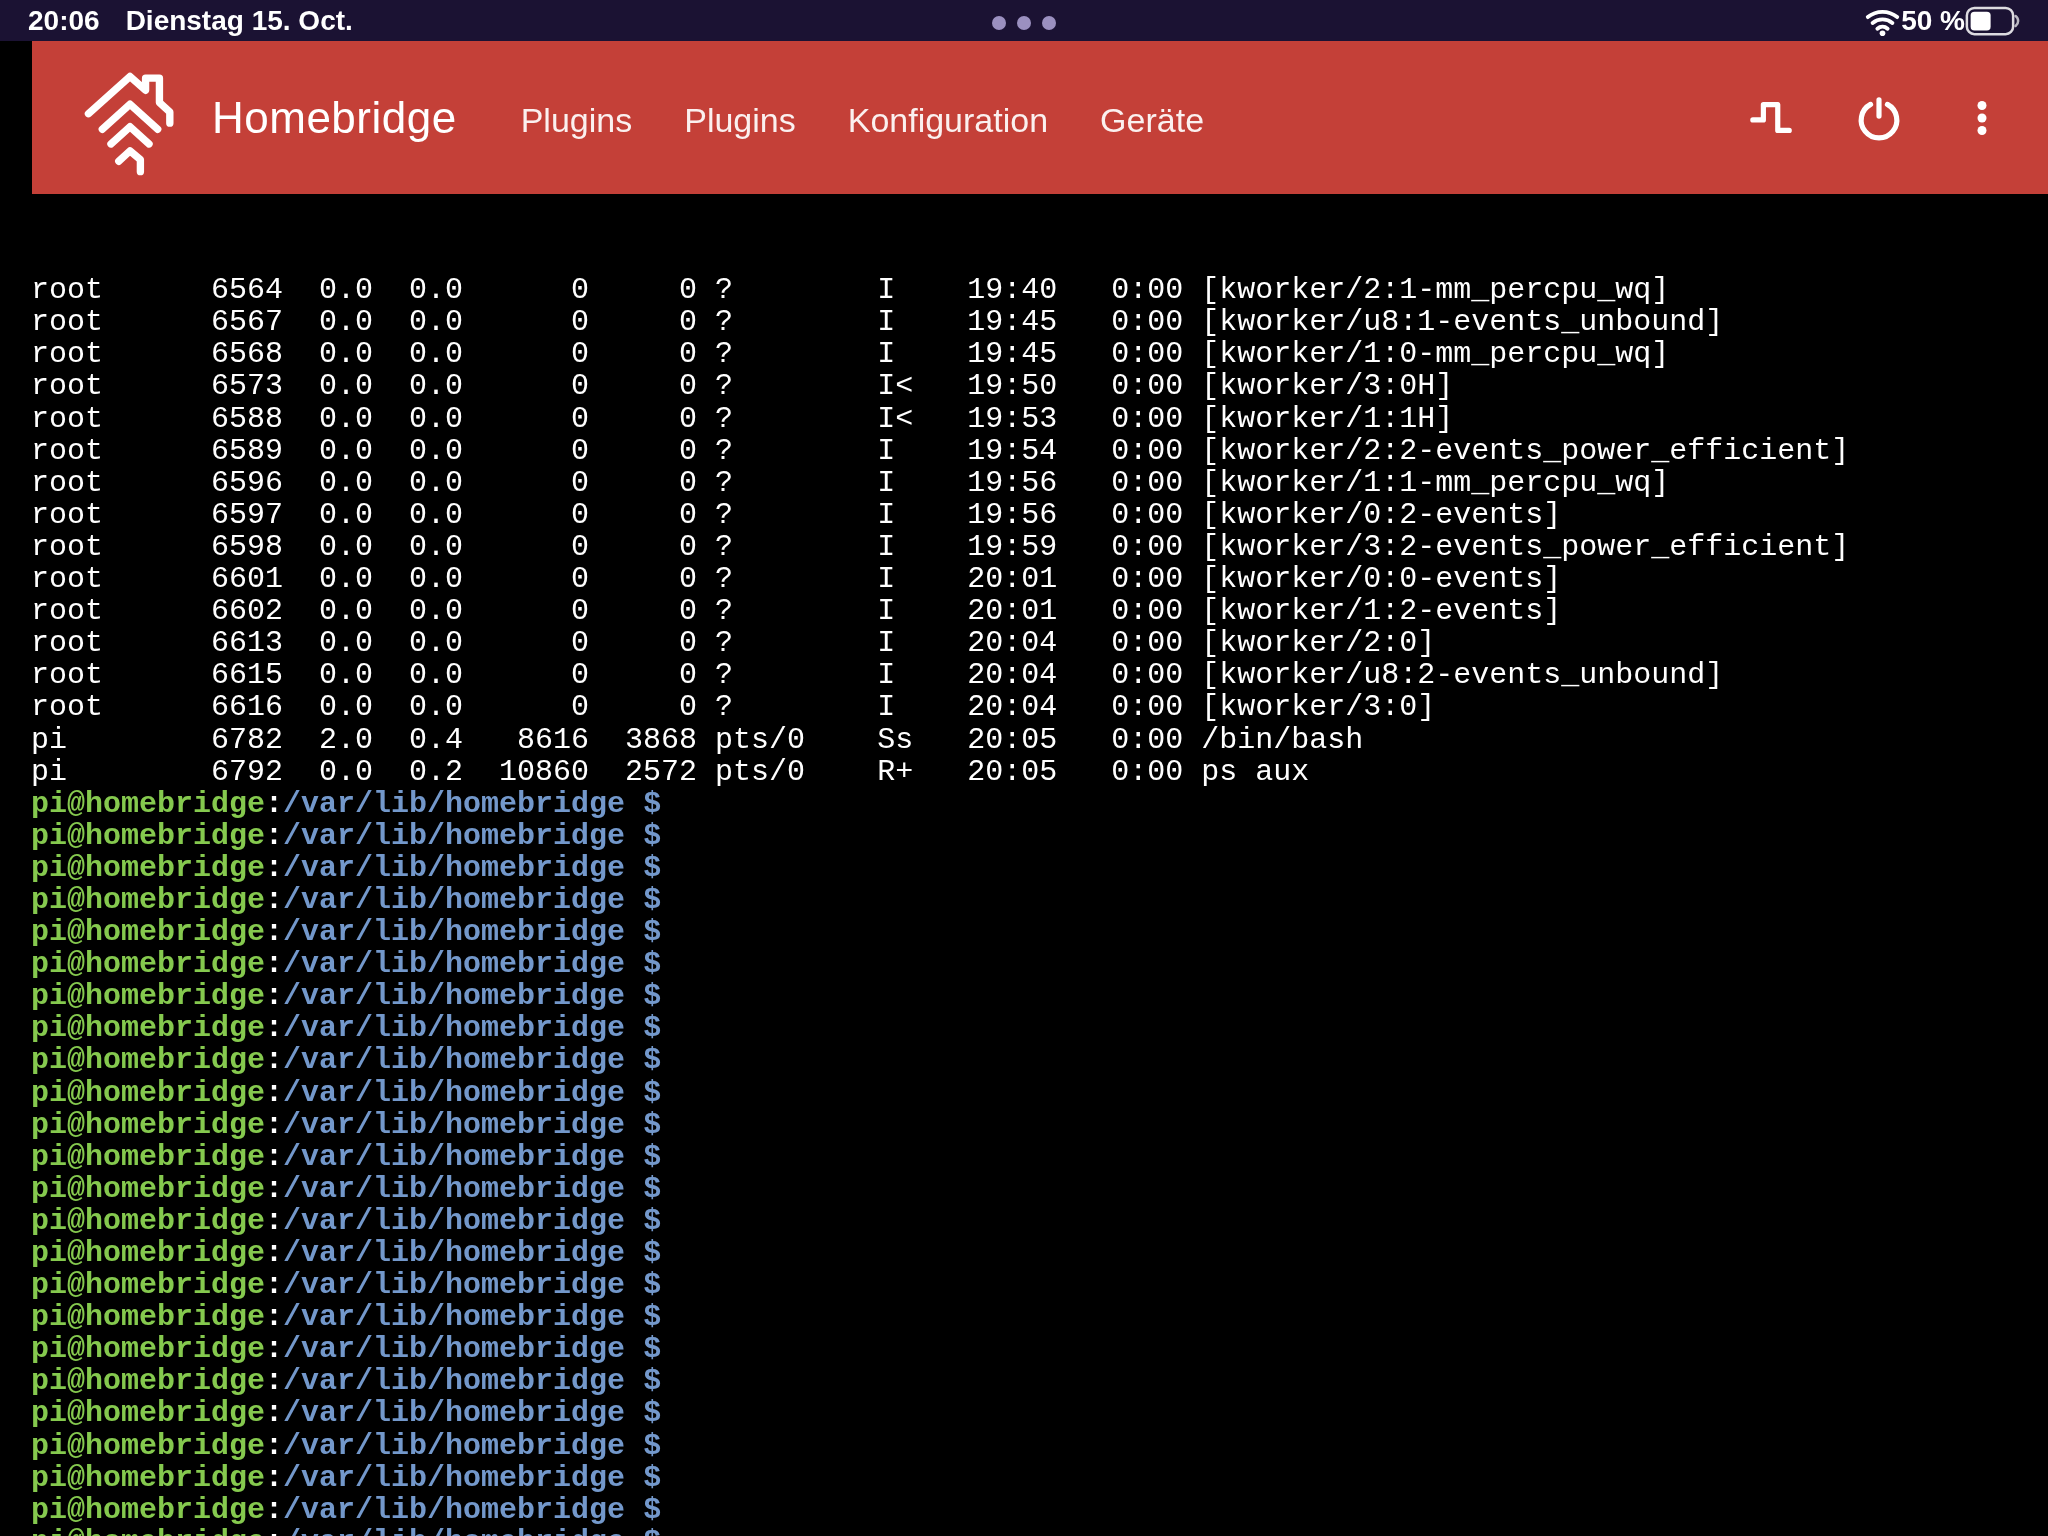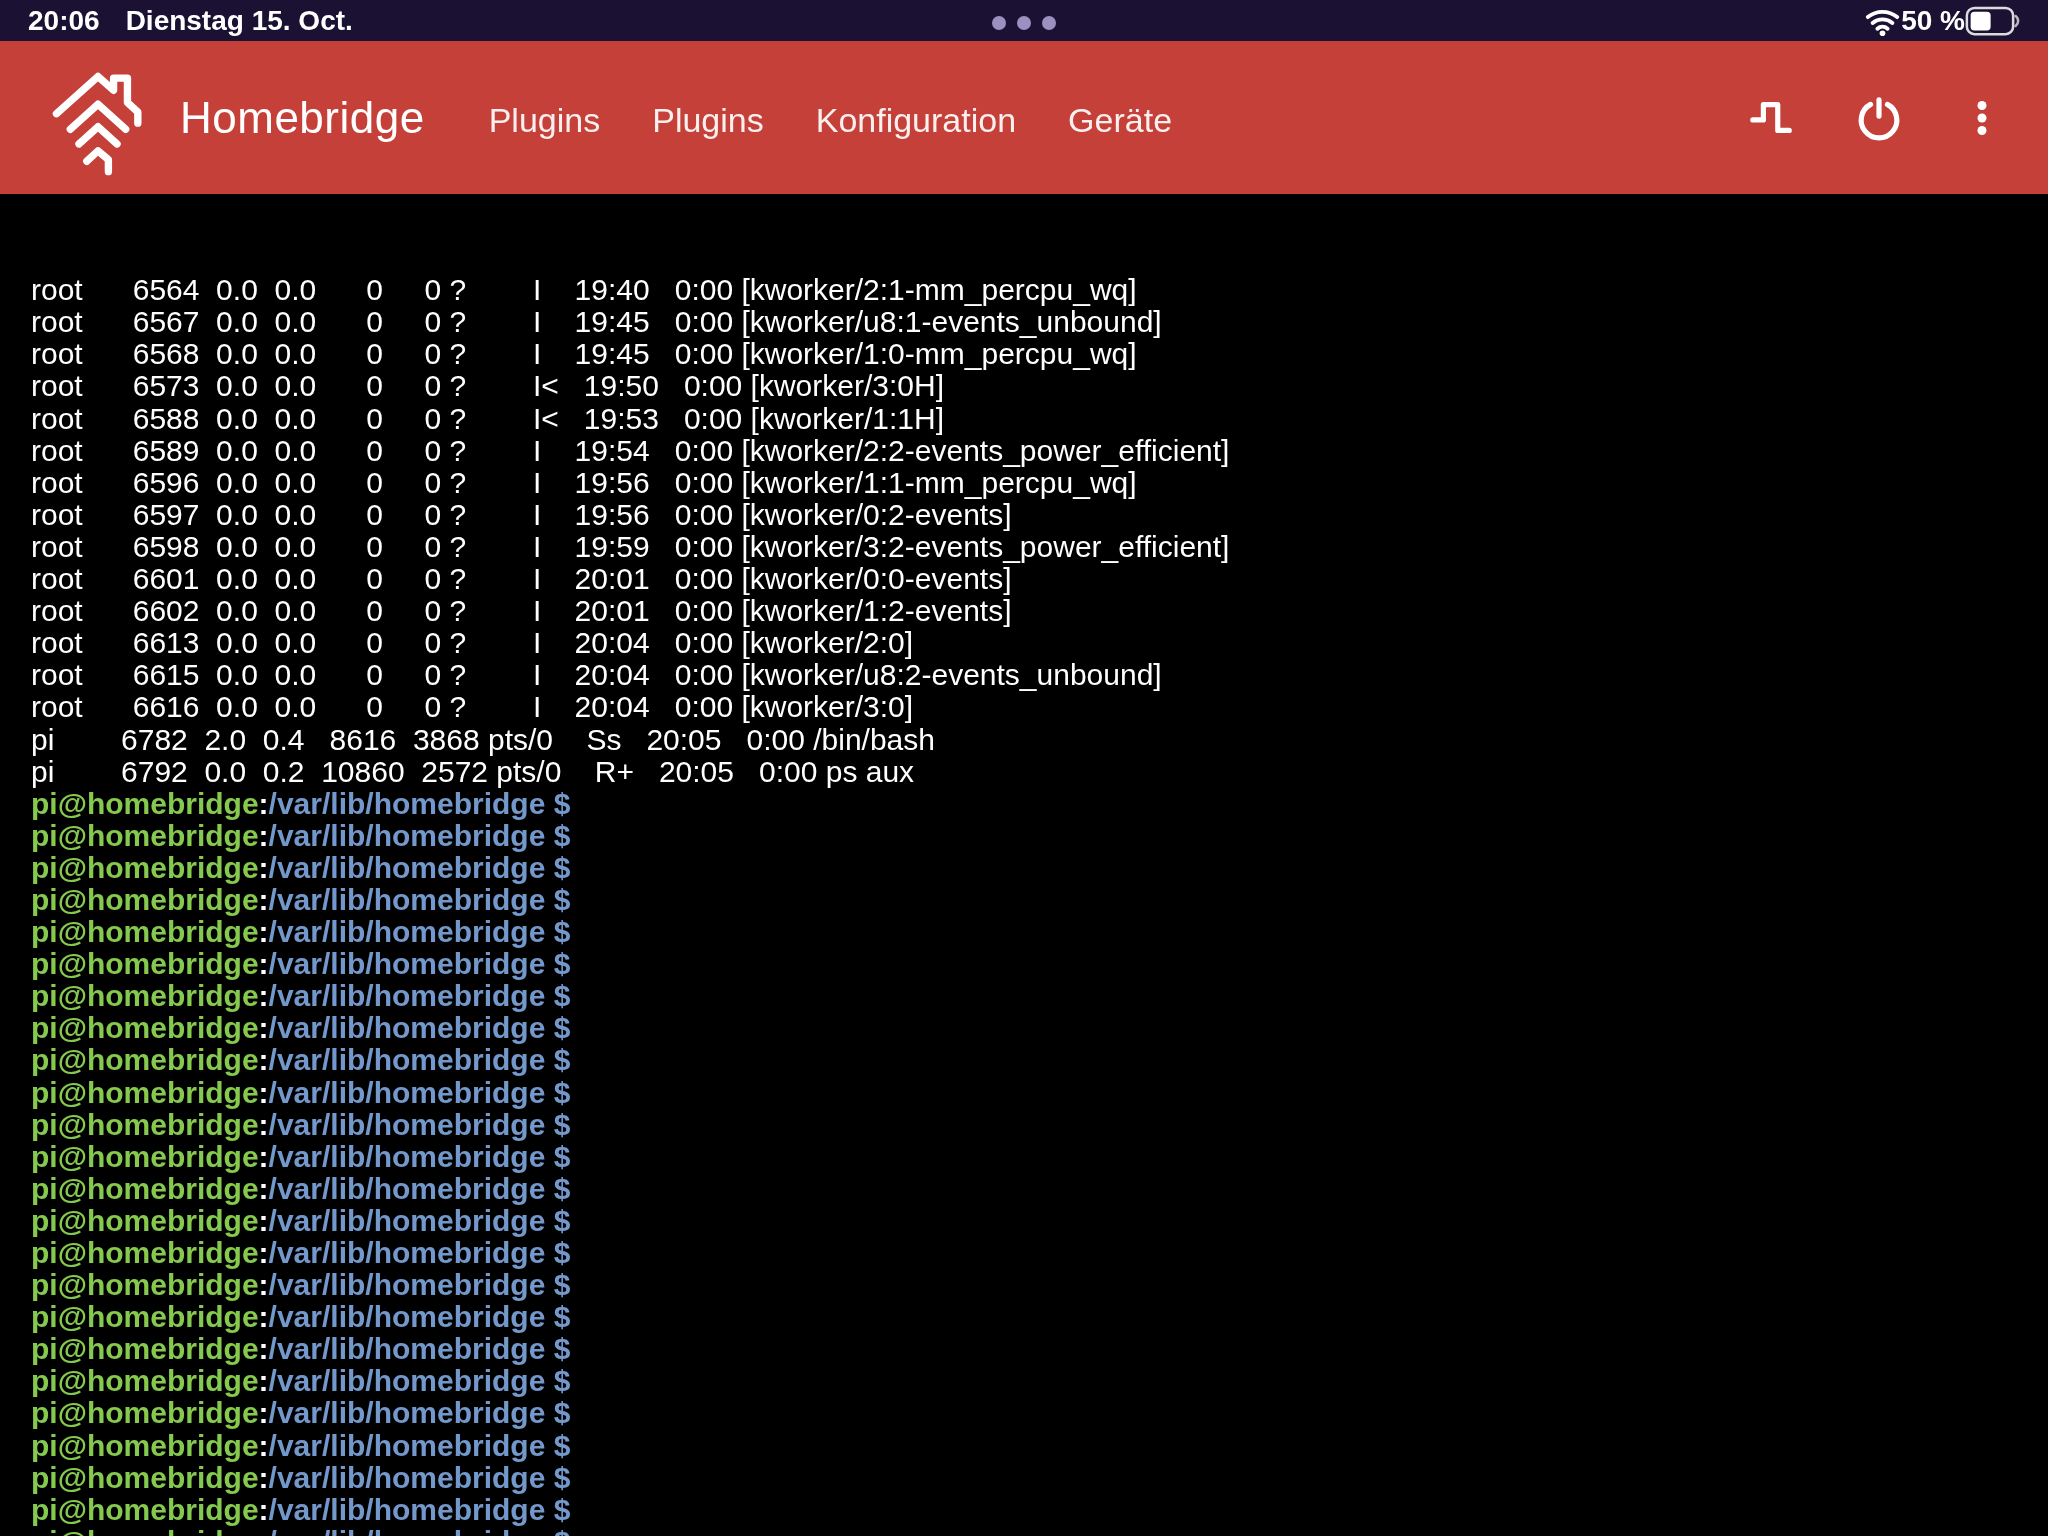--- a/index.html
+++ b/index.html
@@ -25,34 +25,34 @@
   .sb-center{display:flex;justify-content:center;align-items:center;flex:0 0 auto}
   .dots{display:flex;gap:11px;margin-top:4px}
   .dots i{width:14px;height:14px;border-radius:50%;background:var(--dots);display:block}
   .sb-right{display:flex;align-items:center;justify-content:flex-end;flex:1}
   .sb-right .pct{font-weight:600}
   .sb-date{font-weight:700}
 
   
   .app-header{
     height:153px;background:var(--red);color:#fff;
-    display:flex;align-items:center;padding:0 46px;
+    display:flex;align-items:center;padding:0 46px;margin-left:32px;
   }
   .brand{display:flex;align-items:center;gap:30px}
   .brand-name{font-size:44px;font-weight:500;letter-spacing:.5px}
   .main-nav{display:flex;align-items:center;gap:52px;margin-left:64px;margin-top:6px}
   .nav-item{font-size:34px;color:rgba(255,255,255,.92);cursor:pointer;white-space:nowrap}
   .header-actions{margin-left:auto;display:flex;align-items:center;gap:60px}
   .icon-btn{background:none;border:none;cursor:pointer;display:flex;align-items:center;justify-content:center;padding:0}
 
   
   .terminal{
     height:1342px;background:var(--term-bg);
     padding:16px 0 0 31px;
-    font-family:Liberation Sans, sans-serif;
+    font-family:Liberation Mono, monospace;
     font-size:30px;line-height:32.1px;
     white-space:pre;color:var(--white);
   }
   .term-line{height:32.1px}
   .term-line.prompt{font-weight:700}
   .seg-green{color:var(--green)}
   .seg-white{color:var(--white)}
   .seg-blue{color:var(--blue)}
 </style>
 </head>

